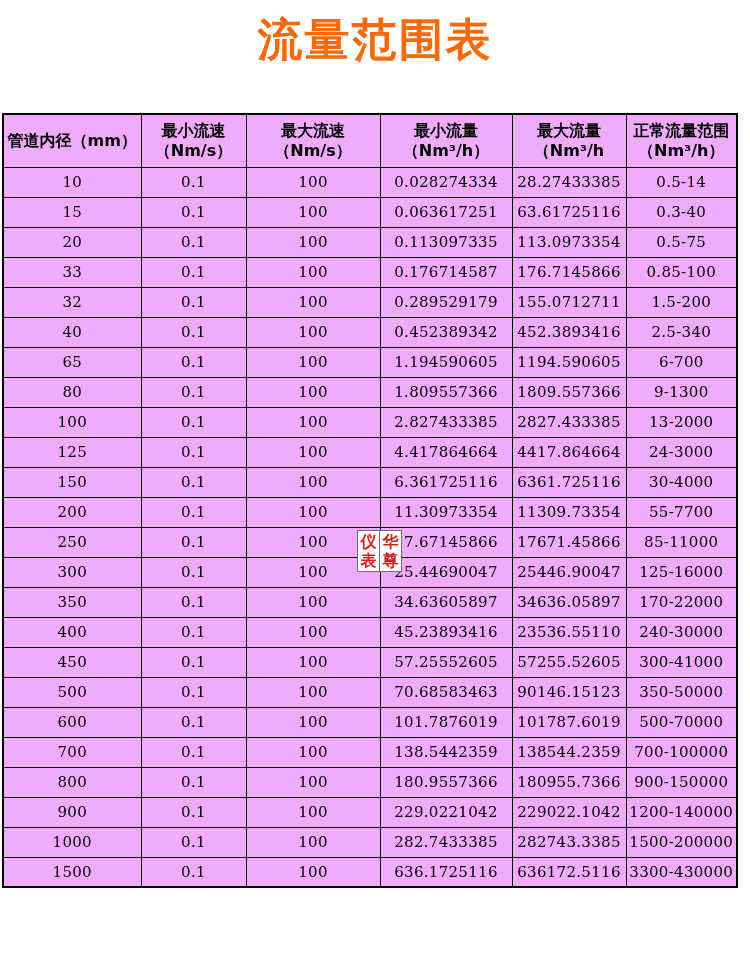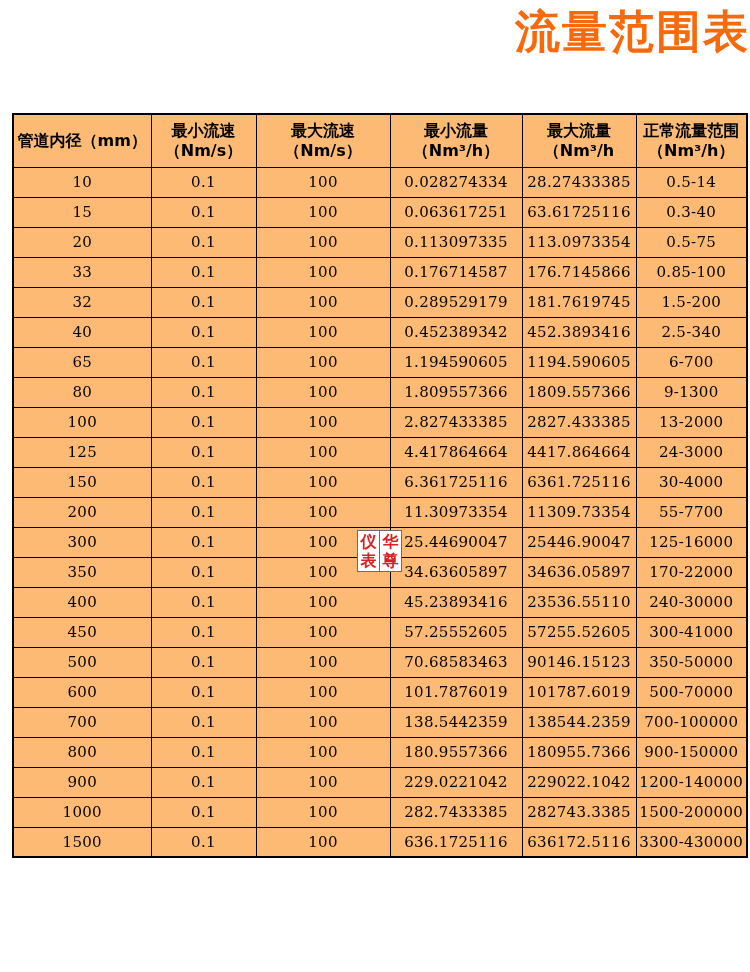--- a/index.html
+++ b/index.html
@@ -6,37 +6,37 @@
   body {
     width: 750px;
     height: 972px;
     position: relative;
     background: #ffffff;
     font-family: "DejaVu Sans", sans-serif;
     overflow: hidden;
   }
   .title {
     margin: 0;
-    padding-top: 2px;
-    text-align: right;
+    padding-top: 10px;
+    text-align: center;
     font-family: "DejaVu Sans", "Liberation Sans", sans-serif;
     font-weight: bold;
     font-size: 45px;
     letter-spacing: 2px;
     color: #F7690B;
   }
   table.flow-table {
     position: absolute;
-    left: 12px;
+    left: 2px;
     top: 113px;
     width: 734px;
     border-collapse: collapse;
     table-layout: fixed;
     border: 2px solid #000;
-    background: #fdba74;
+    background: #f0abfc;
   }
   .flow-table th, .flow-table td {
     border: 1px solid #000;
     text-align: center;
     vertical-align: middle;
     padding: 0;
     overflow: hidden;
     white-space: nowrap;
   }
   .flow-table thead tr { height: 53px; }
@@ -149,21 +149,21 @@
         <td>100</td>
         <td>0.176714587</td>
         <td>176.7145866</td>
         <td>0.85-100</td>
       </tr>
       <tr>
         <td>32</td>
         <td>0.1</td>
         <td>100</td>
         <td>0.289529179</td>
-        <td>181.7619745</td>
+        <td>155.0712711</td>
         <td>1.5-200</td>
       </tr>
       <tr>
         <td>40</td>
         <td>0.1</td>
         <td>100</td>
         <td>0.452389342</td>
         <td>452.3893416</td>
         <td>2.5-340</td>
       </tr>
@@ -207,20 +207,28 @@
         <td>6361.725116</td>
         <td>30-4000</td>
       </tr>
       <tr>
         <td>200</td>
         <td>0.1</td>
         <td>100</td>
         <td>11.30973354</td>
         <td>11309.73354</td>
         <td>55-7700</td>
+      </tr>
+      <tr>
+        <td>250</td>
+        <td>0.1</td>
+        <td>100</td>
+        <td>17.67145866</td>
+        <td>17671.45866</td>
+        <td>85-11000</td>
       </tr>
       <tr>
         <td>300</td>
         <td>0.1</td>
         <td>100</td>
         <td>25.44690047</td>
         <td>25446.90047</td>
         <td>125-16000</td>
       </tr>
       <tr>

